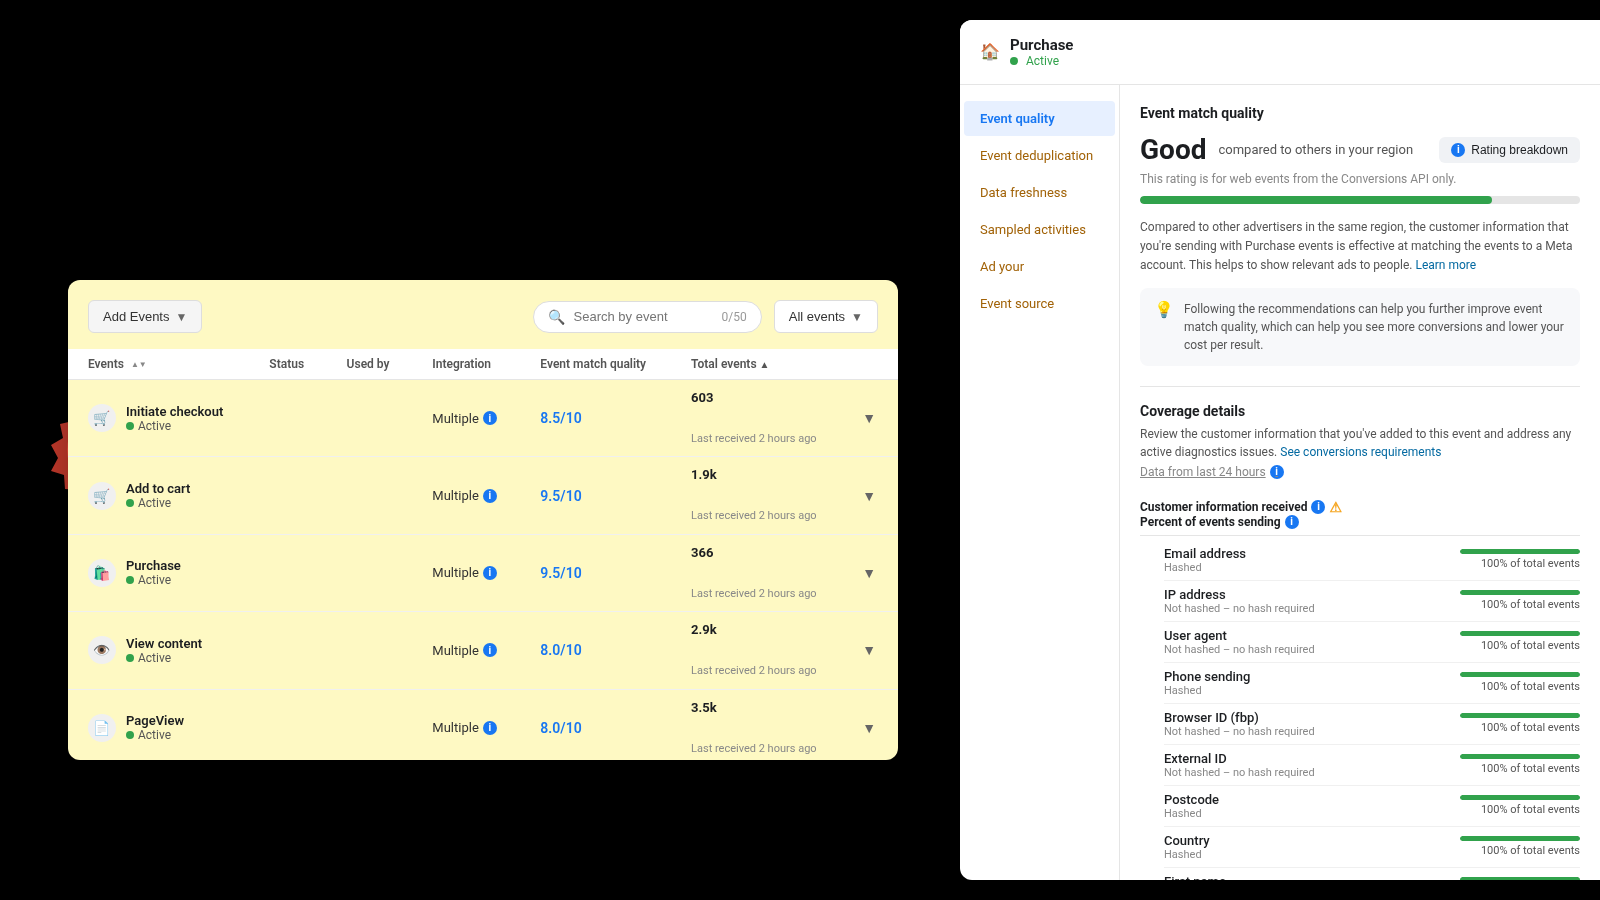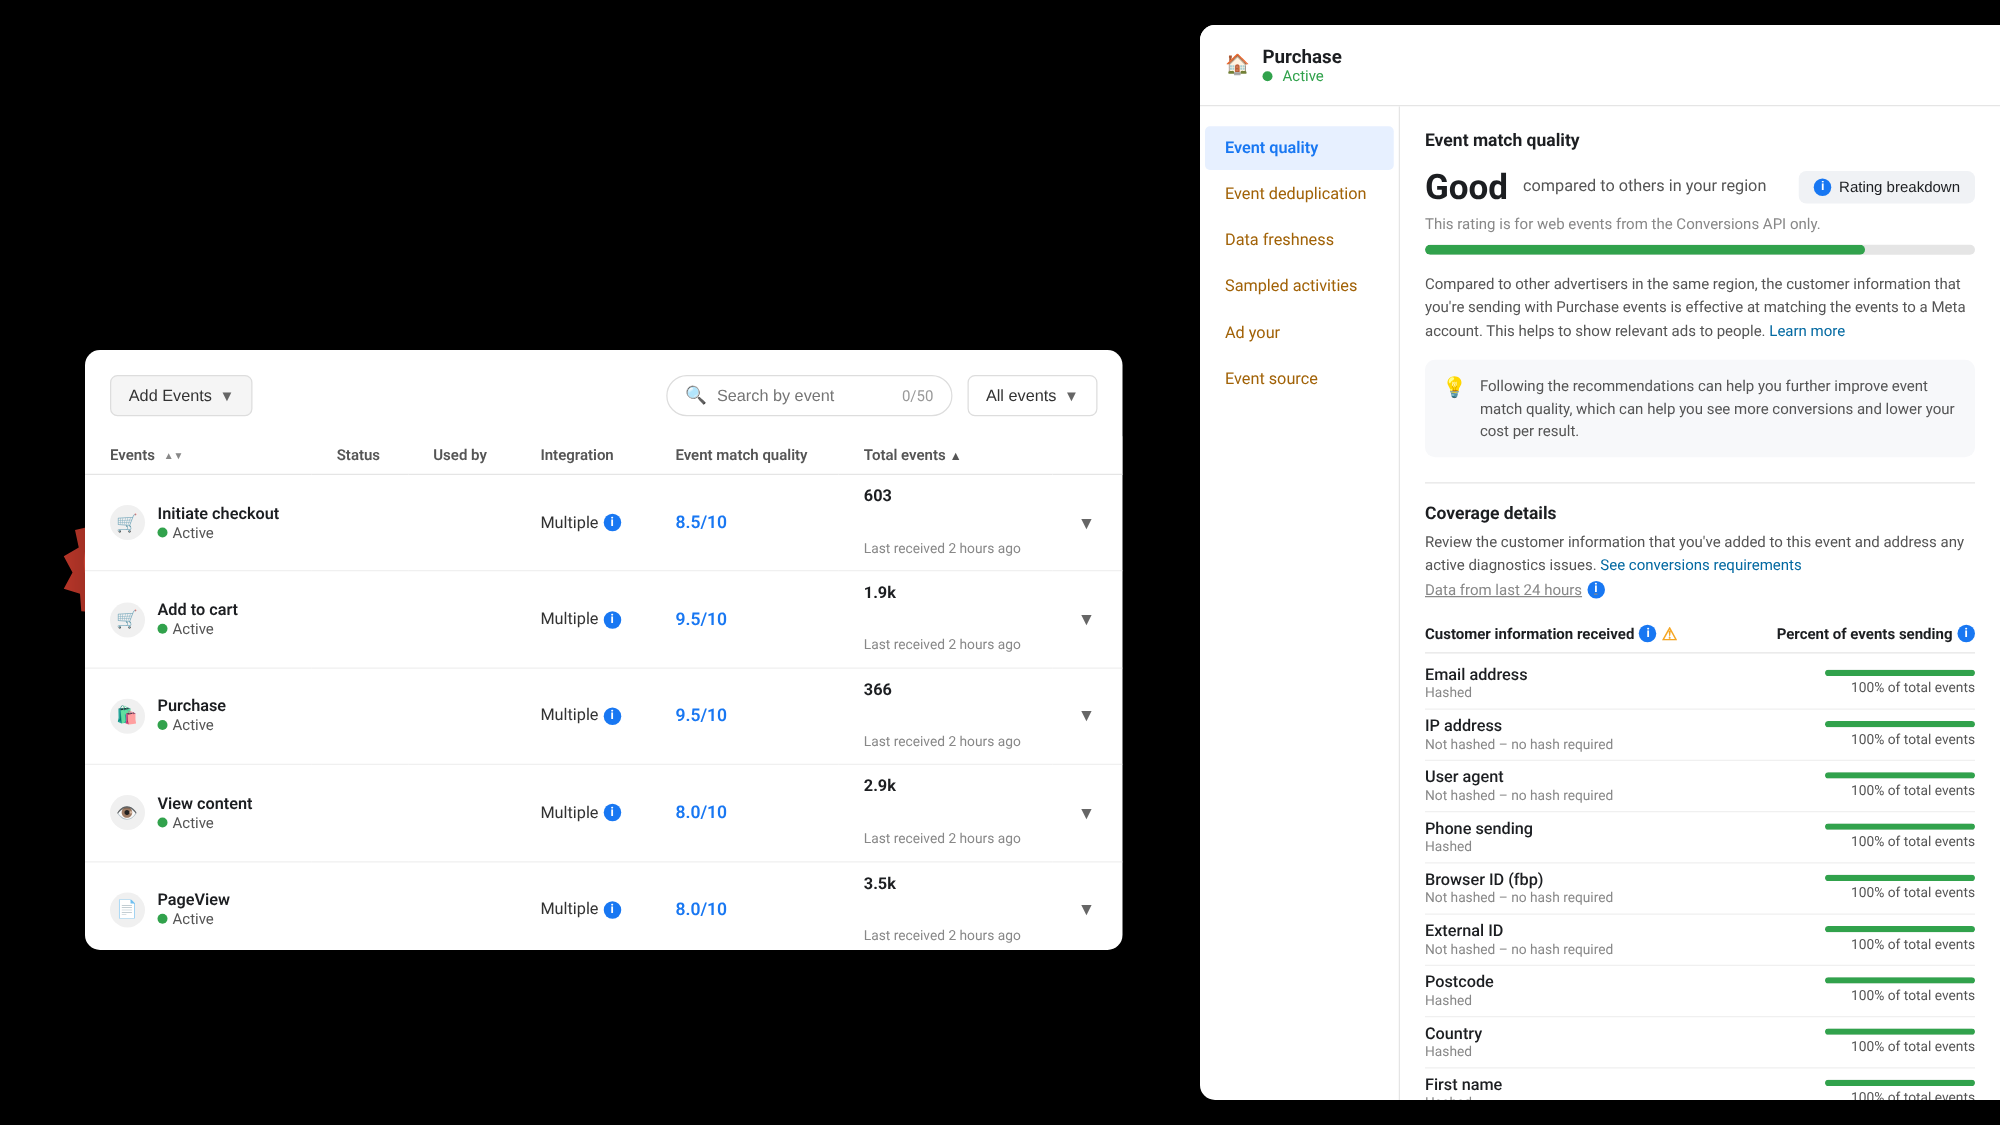--- a/index.html
+++ b/index.html
@@ -58,21 +58,21 @@
       text-decoration: underline;
     }
 
     
     .events-panel {
       position: absolute;
       left: 68px;
       top: 280px;
       width: 830px;
       height: 480px;
-      background: #ffffff;
+      background: #fef9c3;
       border-radius: 12px;
       box-shadow: 0 8px 40px rgba(0,0,0,0.3);
       overflow: hidden;
       padding: 20px 0 0 0;
     }
 
     .events-toolbar {
       display: flex;
       align-items: center;
       padding: 0 20px 16px 20px;
@@ -424,20 +424,21 @@
       gap: 4px;
       text-decoration: underline;
     }
 
     .coverage-table-header {
       display: flex;
       justify-content: space-between;
       padding: 6px 0;
       border-bottom: 1px solid #e5e5e5;
       margin-bottom: 4px;
+      flex-direction: column;
     }
 
     .cov-header-left {
       font-size: 12px;
       font-weight: 700;
       color: #1c1e21;
       display: flex;
       align-items: center;
       gap: 4px;
     }
@@ -450,20 +451,21 @@
       align-items: center;
       gap: 4px;
     }
 
     .coverage-row {
       display: flex;
       align-items: center;
       justify-content: space-between;
       padding: 6px 0;
       border-bottom: 1px solid #f0f0f0;
+      margin-left: 24px;
     }
 
     .cov-info {
       flex: 1;
     }
 
     .cov-name {
       font-size: 13px;
       font-weight: 500;
       color: #1c1e21;

